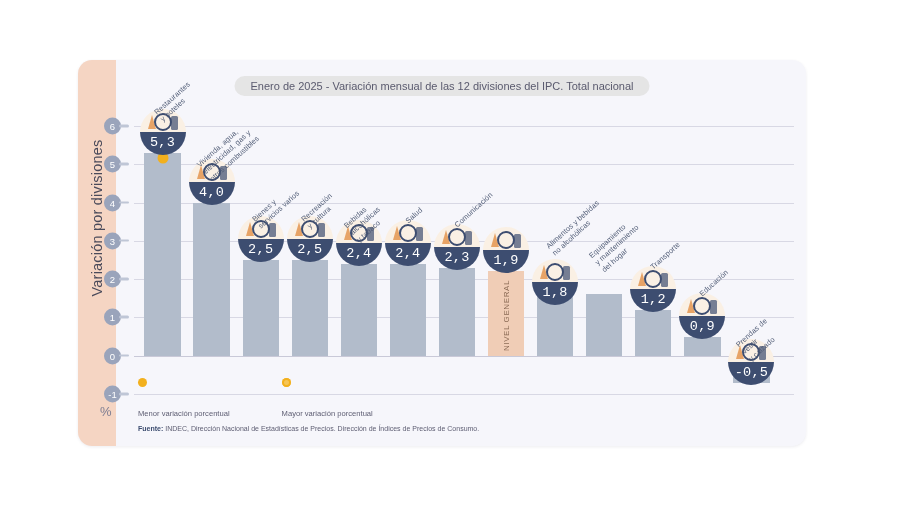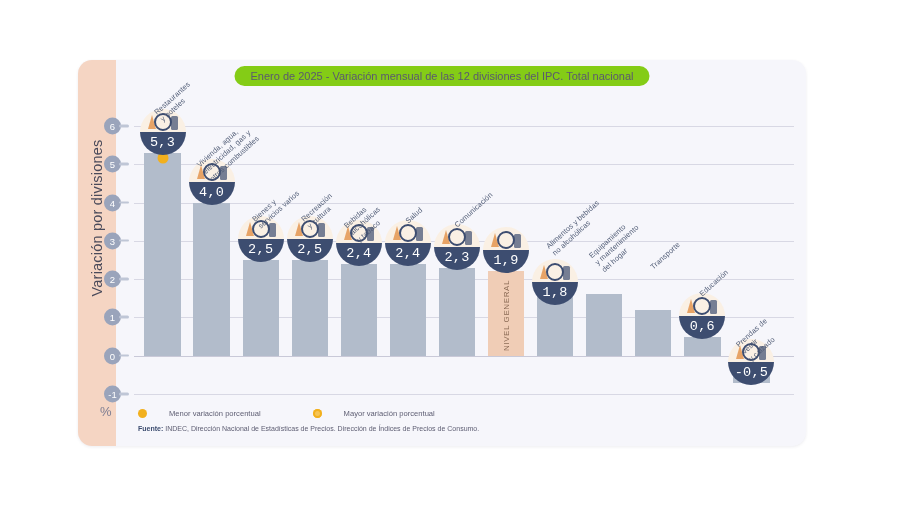--- a/index.html
+++ b/index.html
@@ -34,23 +34,23 @@
     transform: rotate(-90deg);
     font-size: 14.5px;
     color: #4a4a5a;
     letter-spacing: .2px;
     white-space: nowrap;
   }
 
   
   .title-pill {
     position: absolute;
-    left: 50%; top: 6px;
+    left: 50%; top: 16px;
     transform: translateX(-50%);
-    background: #84cc16;
+    background: #e5e5e5;
     border-radius: 12px;
     padding: 4px 16px;
     font-size: 11px;
     color: #5a5a6e;
     white-space: nowrap;
   }
 
   
   .plot {
     position: absolute;
@@ -157,21 +157,21 @@
     letter-spacing: .1px;
   }
 
   
   .legend {
     position: absolute;
     left: 60px; bottom: 28px;
     display: flex; gap: 52px;
     align-items: center;
   }
-  .leg-item { display: flex; align-items: flex-start; gap: 22px; }
+  .leg-item { display: flex; align-items: flex-start; gap: 22px; flex-direction: column; }
   .leg-dot {
     width: 9px; height: 9px; border-radius: 50%;
     background: #f2b01e;
   }
   .leg-dot.ring { background: #f6c556; box-shadow: inset 0 0 0 2px #f2b01e; }
   .leg-txt { font-size: 7.6px; color: #5d5d72; }
   .source {
     position: absolute;
     left: 60px; bottom: 14px;
     font-size: 7px; color: #5d5d72;
@@ -306,29 +306,37 @@
             </svg></div>
           <div class="num">1,8</div>
         </div>
         <div class="catlabel" style="left: 431.154px; top: 150.8px;">Alimentos y bebidas
 no alcohólicas</div>
         <div class="bar" title="Equipamiento y mantenimiento del hogar: 1,6" style="left: 460.072px; top: 206.457px; width: 36.3169px; height: 61.2571px;"></div>
         <div class="catlabel" style="left: 480.231px; top: 158.457px;">Equipamiento
 y mantenimiento
 del hogar</div>
         <div class="bar" title="Transporte: 1,2" style="left: 509.149px; top: 221.771px; width: 36.3169px; height: 45.9429px;"></div>
+        <div class="badge" style="left: 527.308px; top: 177.771px;">
+          <div class="ill"><svg width="46" height="23" viewBox="0 0 46 23">
+              <path d="M8 20 L12 6 L16 20 Z" fill="#e08a3c" opacity=".75"></path>
+              <circle cx="23" cy="13" r="8" fill="none" stroke="#3d4d70" stroke-width="2"></circle>
+              <rect x="31" y="7" width="7" height="14" rx="1.5" fill="#3d4d70" opacity=".7"></rect>
+            </svg></div>
+          <div class="num">1,2</div>
+        </div>
         <div class="catlabel" style="left: 529.308px; top: 173.771px;">Transporte</div>
         <div class="bar" title="Educación: 0,5" style="left: 558.226px; top: 248.571px; width: 36.3169px; height: 19.1429px;"></div>
         <div class="badge" style="left: 576.385px; top: 204.571px;">
           <div class="ill"><svg width="46" height="23" viewBox="0 0 46 23">
               <path d="M8 20 L12 6 L16 20 Z" fill="#e08a3c" opacity=".75"></path>
               <circle cx="23" cy="13" r="8" fill="none" stroke="#3d4d70" stroke-width="2"></circle>
               <rect x="31" y="7" width="7" height="14" rx="1.5" fill="#3d4d70" opacity=".7"></rect>
             </svg></div>
-          <div class="num">0,6</div>
+          <div class="num">0,9</div>
         </div>
         <div class="catlabel" style="left: 578.385px; top: 200.571px;">Educación</div>
         <div class="bar" title="Prendas de vestir y calzado: -0,7" style="left: 607.303px; top: 267.714px; width: 36.3169px; height: 26.8px;"></div>
         <div class="dot" style="left: 625.462px; top: 288.514px;"></div>
         <div class="badge" style="left: 625.462px; top: 250.514px;">
           <div class="ill"><svg width="46" height="23" viewBox="0 0 46 23">
               <path d="M8 20 L12 6 L16 20 Z" fill="#e08a3c" opacity=".75"></path>
               <circle cx="23" cy="13" r="8" fill="none" stroke="#3d4d70" stroke-width="2"></circle>
               <rect x="31" y="7" width="7" height="14" rx="1.5" fill="#3d4d70" opacity=".7"></rect>
             </svg></div>

